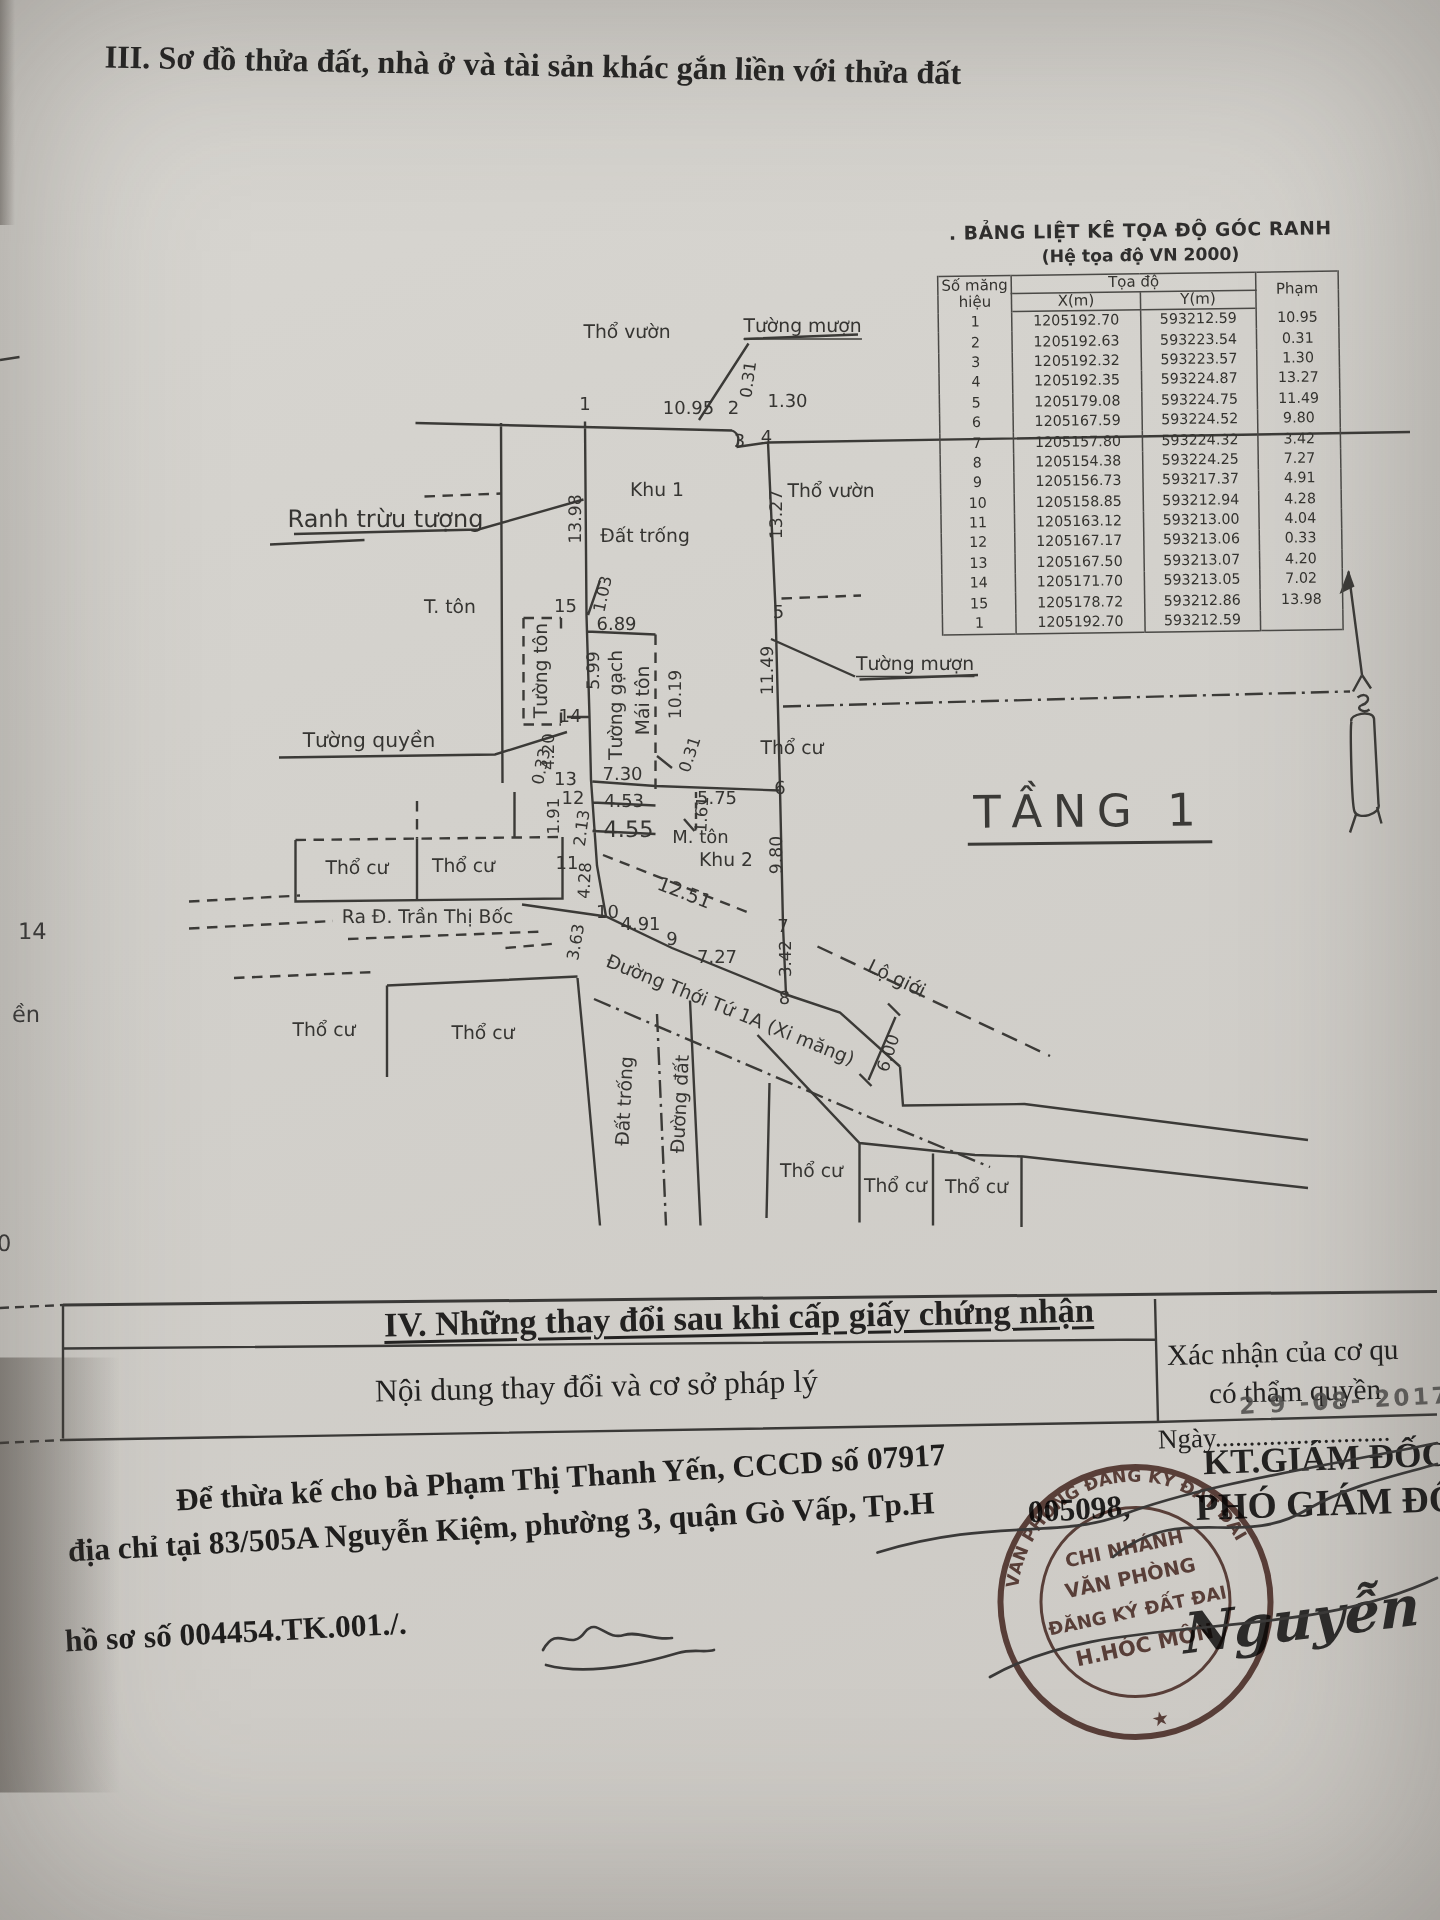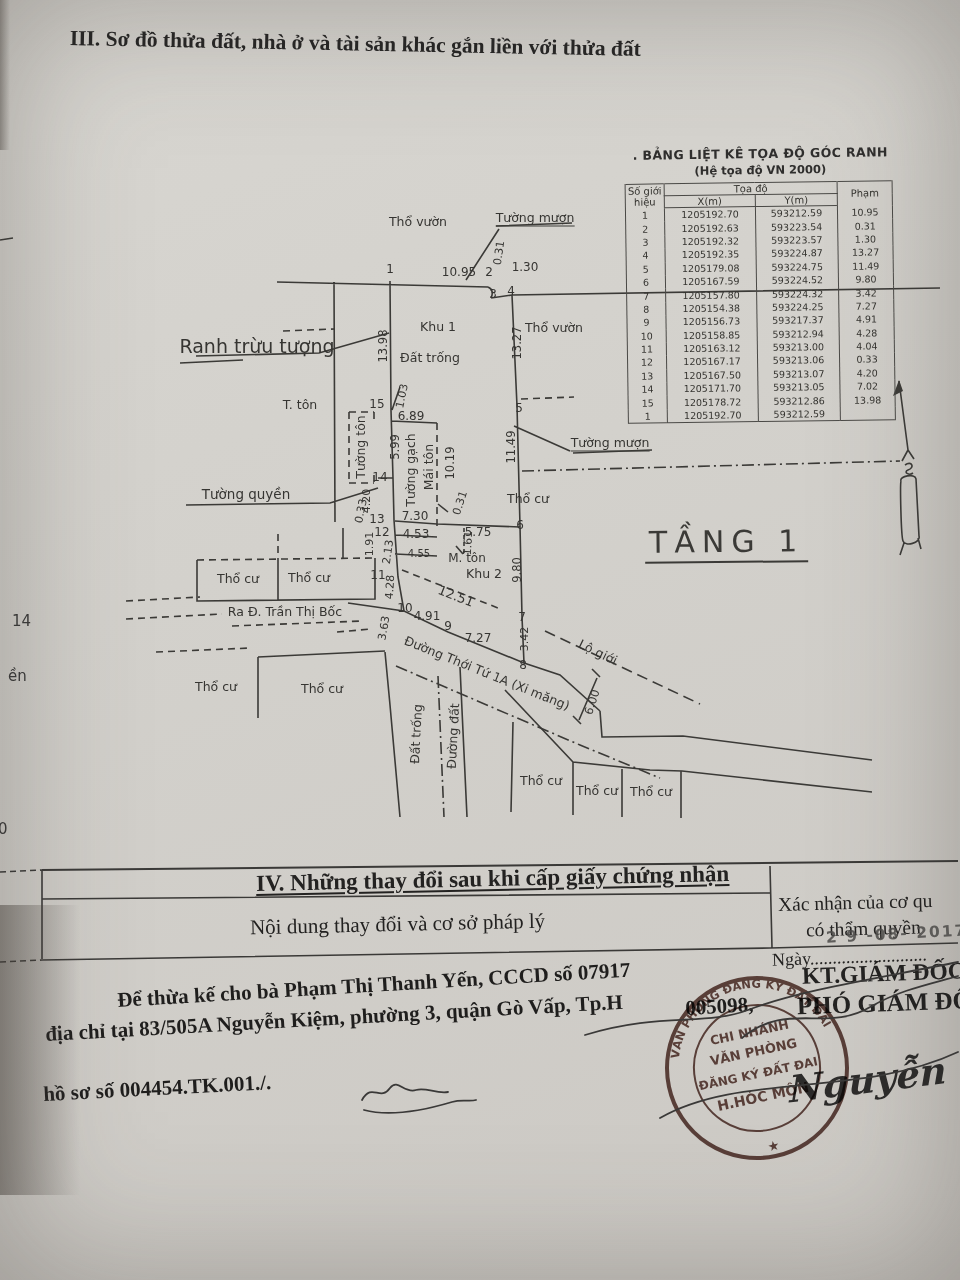--- a/index.html
+++ b/index.html
@@ -131,21 +131,21 @@
 
 <div class="abs serif" id="title3">III. Sơ đồ thửa đất, nhà ở và tài sản khác gắn liền với thửa đất</div>
 
 <div class="abs" id="ctwrap">
   <div id="ct-title">. BẢNG LIỆT KÊ TỌA ĐỘ GÓC RANH</div>
   <div id="ct-sub">(Hệ tọa độ VN 2000)</div>
   <table class="ct">
     <thead>
       <tr>
         <th rowspan="2" style="width:34px;">
-          <span>Số giới</span><br>
+          <span>Số măng</span><br>
           <span>hiệu</span>
         </th>
         <th colspan="2" class="hx">Tọa độ</th>
         <th rowspan="2" style="width:50px;">Phạm</th>
       </tr>
       <tr>
         <th>X(m)</th>
         <th>Y(m)</th>
       </tr>
     </thead>
@@ -246,21 +246,21 @@
           <td>593212.59</td>
           <td class="c3"></td>
         </tr>
       </tbody>
   </table>
 </div>
 
 <div id="diagram-labels">
     <span class="dlbl" style="left: 418px; top: 221px; transform: translate(-50%, -50%) rotate(0deg);">Thổ vườn</span>
     <span class="dlbl ul" style="left: 535px; top: 218px; transform: translate(-50%, -50%) rotate(0deg);">Tường mượn</span>
-    <span class="dlbl" style="left: 257px; top: 346px; font-size: 19px; transform: translate(-50%, -50%) rotate(0deg);">Ranh trừu tượng</span>
+    <span class="dlbl" style="left: 257px; top: 346px; font-size: 16px; transform: translate(-50%, -50%) rotate(0deg);">Ranh trừu tượng</span>
     <span class="dlbl" style="left: 438px; top: 326px; transform: translate(-50%, -50%) rotate(0deg);">Khu 1</span>
     <span class="dlbl" style="left: 430px; top: 357px; transform: translate(-50%, -50%) rotate(0deg);">Đất trống</span>
     <span class="dlbl" style="left: 554px; top: 327px; transform: translate(-50%, -50%) rotate(0deg);">Thổ vườn</span>
     <span class="dlbl" style="left: 300px; top: 404px; transform: translate(-50%, -50%) rotate(0deg);">T. tôn</span>
     <span class="dlbl" style="left: 360px; top: 447px; transform: translate(-50%, -50%) rotate(-90deg);">Tường tôn</span>
     <span class="dlbl" style="left: 410px; top: 470px; transform: translate(-50%, -50%) rotate(-90deg);">Tường gạch</span>
     <span class="dlbl" style="left: 428px; top: 467px; transform: translate(-50%, -50%) rotate(-90deg);">Mái tôn</span>
     <span class="dlbl" style="left: 246px; top: 494px; font-size: 13.5px; transform: translate(-50%, -50%) rotate(0deg);">Tường quyền</span>
     <span class="dlbl ul" style="left: 610px; top: 443px; transform: translate(-50%, -50%) rotate(0deg);">Tường mượn</span>
     <span class="dlbl" style="left: 528px; top: 498px; transform: translate(-50%, -50%) rotate(0deg);">Thổ cư</span>
@@ -299,21 +299,21 @@
     <span class="dlbl" style="left: 361px; top: 511px; font-size: 11px; transform: translate(-50%, -50%) rotate(-78deg);">0.33</span>
     <span class="dlbl" style="left: 377px; top: 519px; font-size: 12px; transform: translate(-50%, -50%) rotate(0deg);">13</span>
     <span class="dlbl" style="left: 415px; top: 516px; font-size: 12px; transform: translate(-50%, -50%) rotate(0deg);">7.30</span>
     <span class="dlbl" style="left: 460px; top: 503px; font-size: 11px; transform: translate(-50%, -50%) rotate(-72deg);">0.31</span>
     <span class="dlbl" style="left: 382px; top: 532px; font-size: 12px; transform: translate(-50%, -50%) rotate(0deg);">12</span>
     <span class="dlbl" style="left: 416px; top: 534px; font-size: 12px; transform: translate(-50%, -50%) rotate(0deg);">4.53</span>
     <span class="dlbl" style="left: 478px; top: 532px; font-size: 12px; transform: translate(-50%, -50%) rotate(0deg);">5.75</span>
     <span class="dlbl" style="left: 520px; top: 525px; font-size: 12px; transform: translate(-50%, -50%) rotate(0deg);">6</span>
     <span class="dlbl" style="left: 369px; top: 544px; font-size: 11px; transform: translate(-50%, -50%) rotate(-90deg);">1.91</span>
     <span class="dlbl" style="left: 388px; top: 552px; font-size: 11px; transform: translate(-50%, -50%) rotate(-82deg);">2.13</span>
-    <span class="dlbl" style="left: 419px; top: 553px; font-size: 10px; transform: translate(-50%, -50%) rotate(0deg);">4.55</span>
+    <span class="dlbl" style="left: 419px; top: 553px; font-size: 15px; transform: translate(-50%, -50%) rotate(0deg);">4.55</span>
     <span class="dlbl" style="left: 468px; top: 543px; font-size: 11px; transform: translate(-50%, -50%) rotate(-87deg);">1.61</span>
     <span class="dlbl" style="left: 378px; top: 575px; font-size: 12px; transform: translate(-50%, -50%) rotate(0deg);">11</span>
     <span class="dlbl" style="left: 517px; top: 570px; font-size: 11.5px; transform: translate(-50%, -50%) rotate(-90deg);">9.80</span>
     <span class="dlbl" style="left: 390px; top: 587px; font-size: 11px; transform: translate(-50%, -50%) rotate(-87deg);">4.28</span>
     <span class="dlbl" style="left: 405px; top: 608px; font-size: 12px; transform: translate(-50%, -50%) rotate(0deg);">10</span>
     <span class="dlbl" style="left: 427px; top: 616px; font-size: 12px; transform: translate(-50%, -50%) rotate(0deg);">4.91</span>
     <span class="dlbl" style="left: 448px; top: 626px; font-size: 12px; transform: translate(-50%, -50%) rotate(0deg);">9</span>
     <span class="dlbl" style="left: 478px; top: 638px; font-size: 12px; transform: translate(-50%, -50%) rotate(0deg);">7.27</span>
     <span class="dlbl" style="left: 384px; top: 628px; font-size: 11px; transform: translate(-50%, -50%) rotate(-80deg);">3.63</span>
     <span class="dlbl" style="left: 522px; top: 617px; font-size: 12px; transform: translate(-50%, -50%) rotate(0deg);">7</span>

